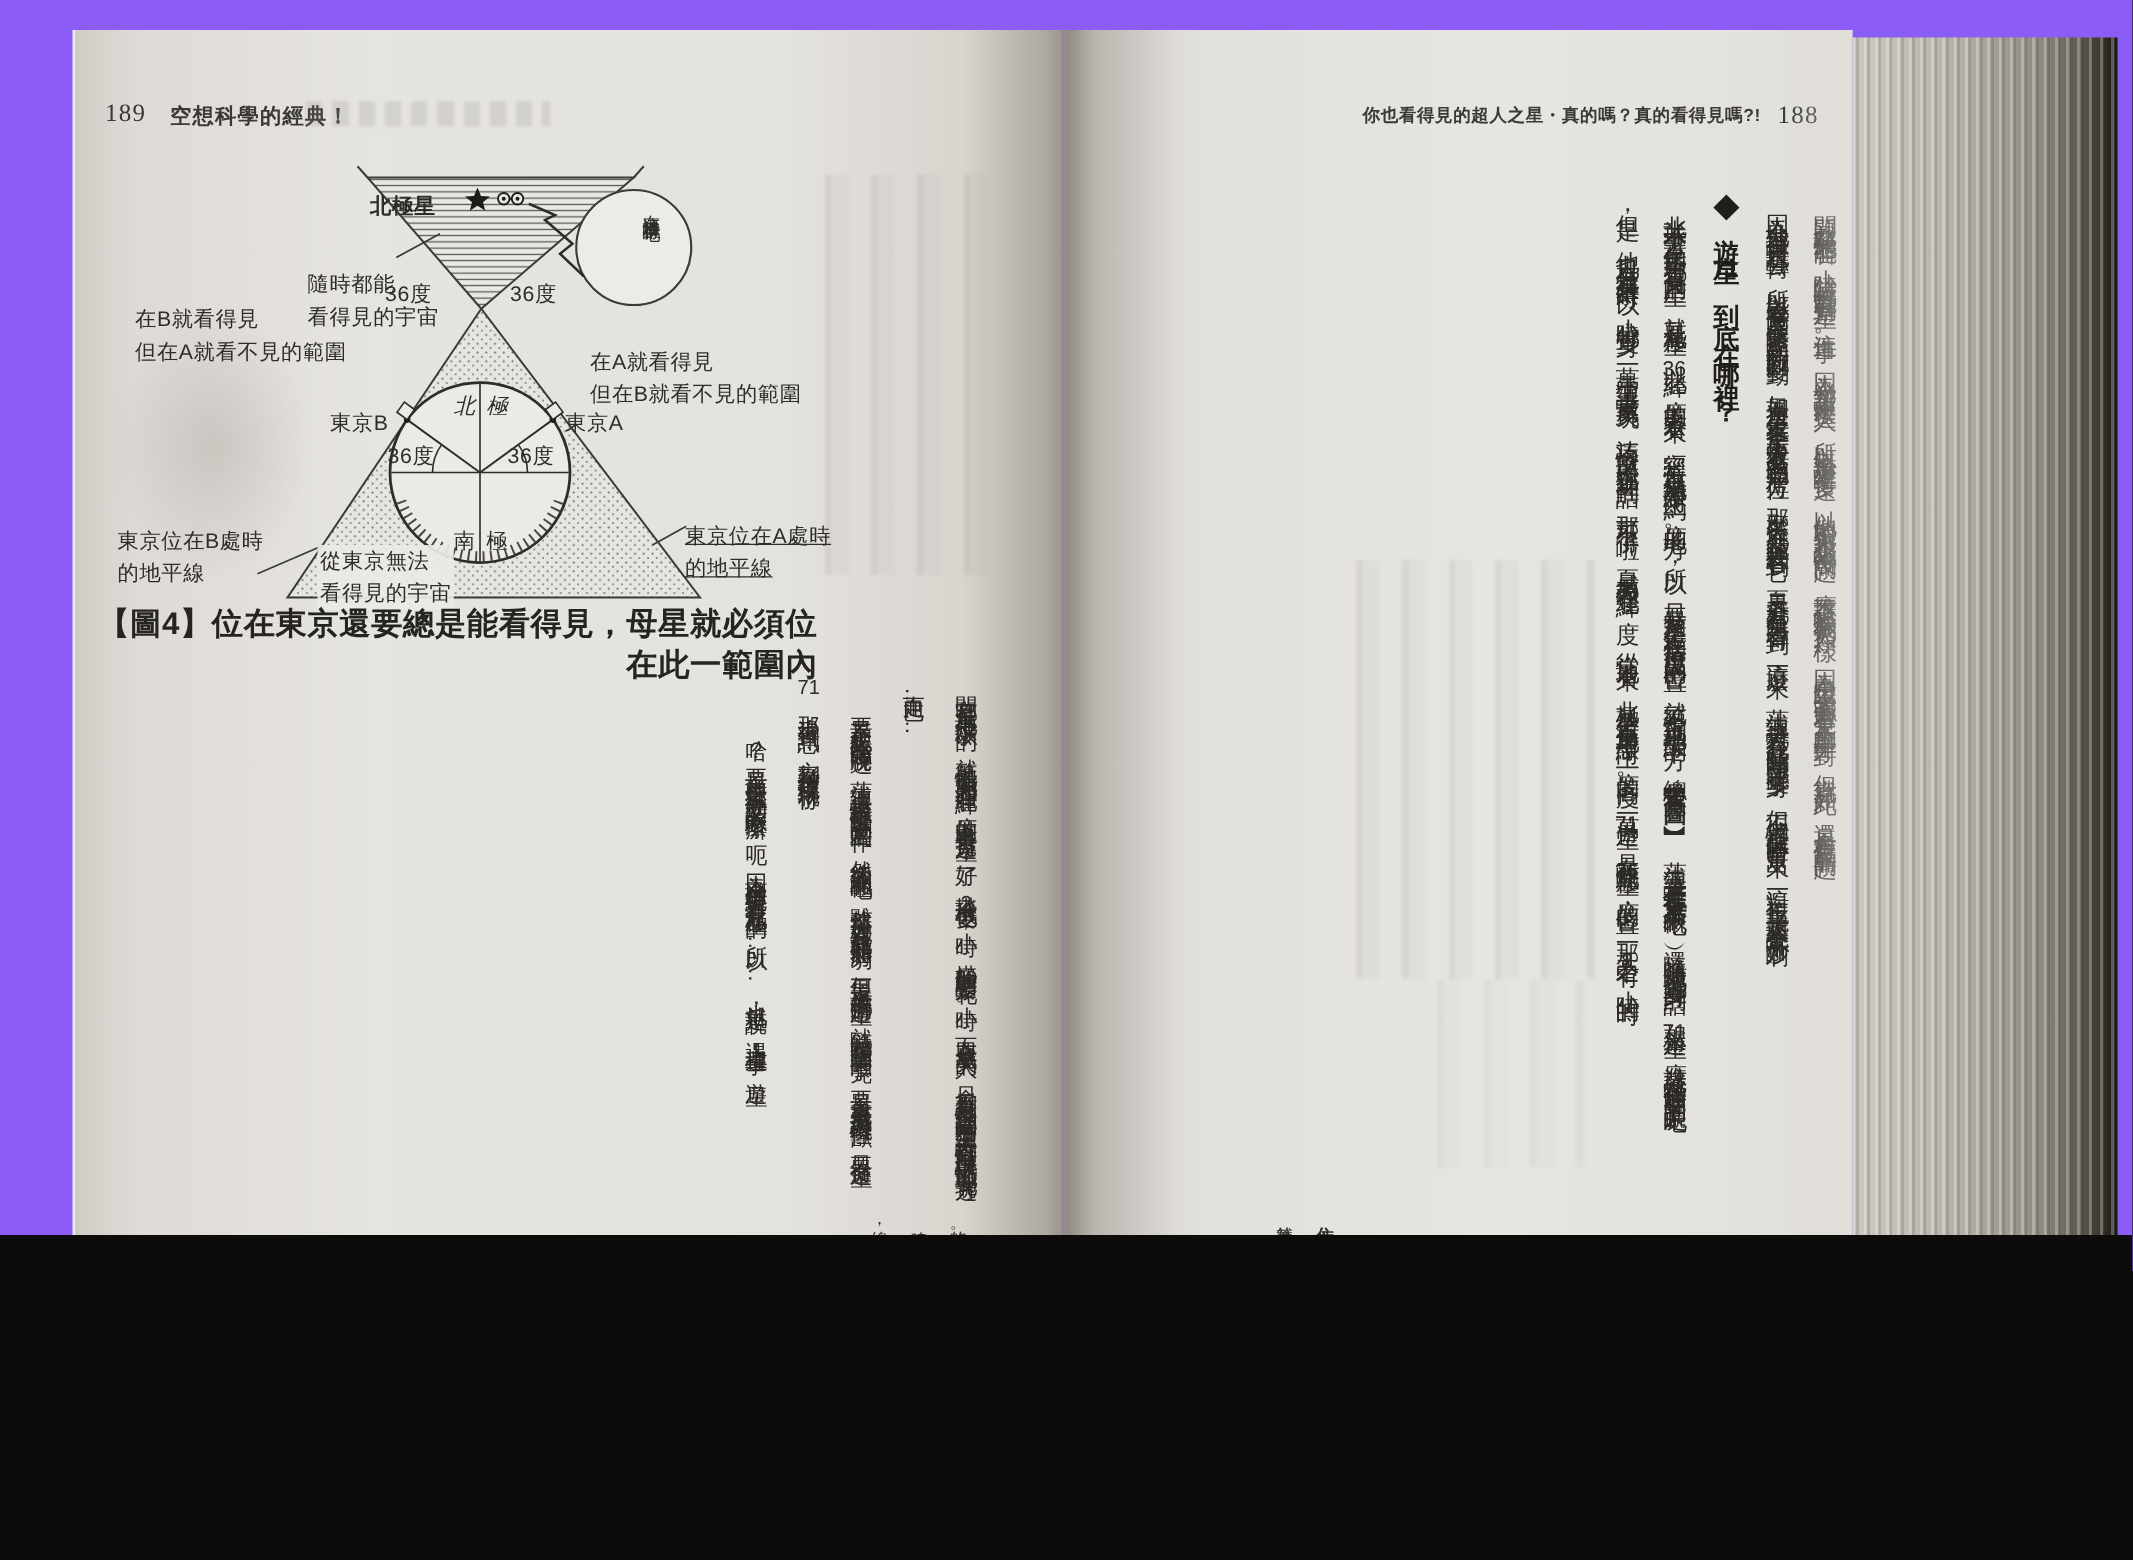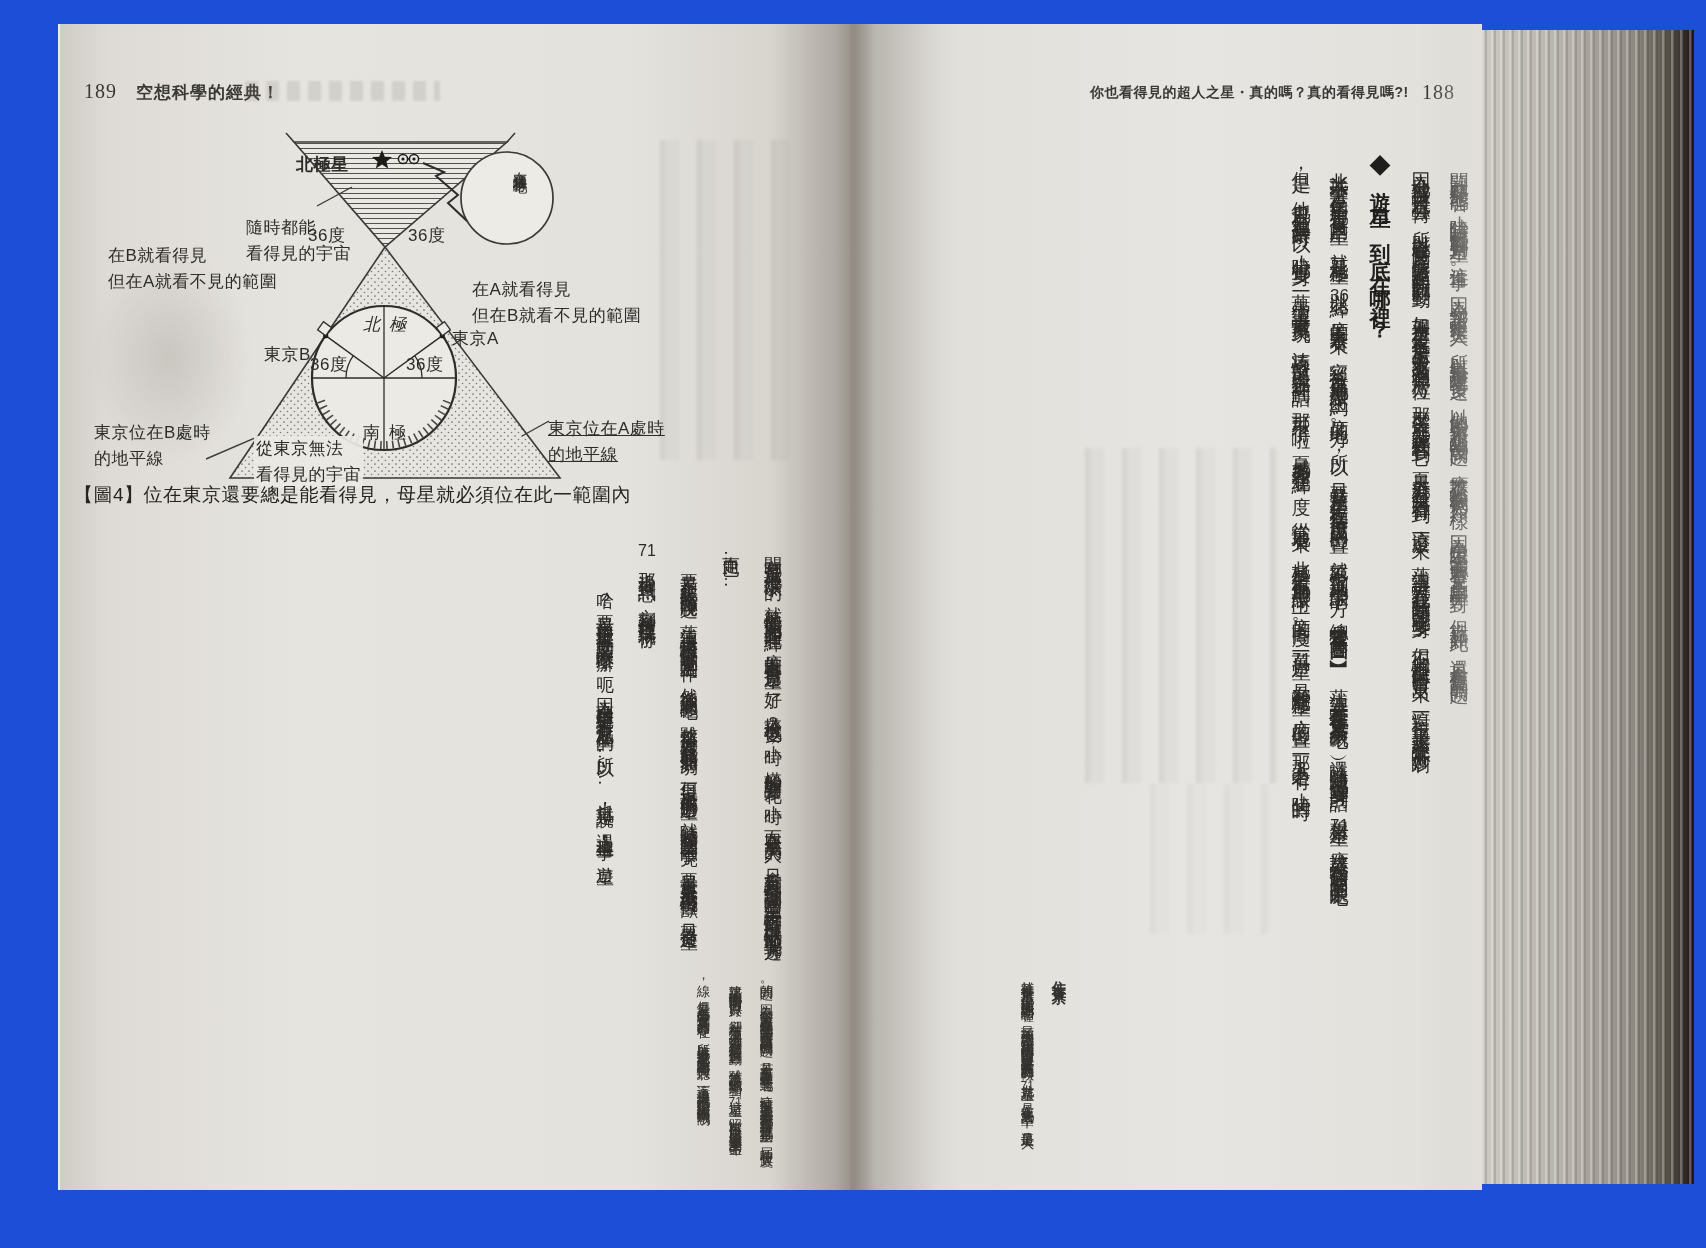--- a/index.html
+++ b/index.html
@@ -1,18 +1,18 @@
 <!DOCTYPE html>
 <html><head>
 <meta charset="utf-8">
 <style>
   * { margin:0; padding:0; box-sizing:border-box; }
   html,body { background:#0e0c0a; }
   body { font-family:"Liberation Sans", sans-serif; }
-  .scene { position:relative; width:1706px; height:1248px; background:#1d4ed8; overflow:hidden; }
+  .scene { position:relative; width:1706px; height:988px; background:#8b5cf6; overflow:hidden; }
 
   
   .page { position:absolute; top:24px; height:1166px; }
   .page-left {
     left:58px; width:792px;
     background:linear-gradient(90deg,#cfccc6 0%,#dedbd6 6%,#e6e4df 30%,#e4e2dd 72%,#d8d5cf 90%,#bdb9b2 100%);
     border-left:2px solid #efede9;
   }
   .page-right {
     left:850px; width:632px;
@@ -50,21 +50,21 @@
   .sb-head { font-weight:700; font-size:14.5px; letter-spacing:2.5px; }
   .sb-body { text-indent:0; }
 
   
   .figure { position:absolute; left:26px; top:102px; width:580px; height:366px; }
   .figure svg { position:absolute; left:0; top:0; }
   .fig-label { position:absolute; font-size:17px; color:#2e2c29; white-space:pre-line; line-height:26px; letter-spacing:.5px; }
   .bubble-text { position:absolute; writing-mode:vertical-rl; text-orientation:mixed; font-size:14.5px; line-height:25px; letter-spacing:1.5px; color:#2e2c29; }
   .pole { letter-spacing:9px; }
   .bgpaper { background:rgba(235,233,228,.93); padding:0 2px; }
-  .caption { position:absolute; left:14px; top:458px; width:580px; font-size:19px; font-weight:400; color:#26241f; letter-spacing:.5px; }
+  .caption { position:absolute; left:14px; top:458px; width:580px; font-size:25px; font-weight:700; color:#26241f; letter-spacing:.5px;text-align:right; }
 
   
   .ghost { position:absolute; pointer-events:none; }
   .ghost-h { background:repeating-linear-gradient(90deg, rgba(128,124,117,.18) 0 13px, transparent 13px 21px); filter:blur(1.2px); }
   .ghost-v { background:repeating-linear-gradient(90deg, rgba(110,108,103,.12) 0 5px, rgba(110,108,103,.05) 5px 19px, transparent 19px 37px); filter:blur(1.4px); }
   .ghost-blob { background:radial-gradient(ellipse at 50% 50%, rgba(120,115,107,.22), transparent 70%); filter:blur(3px); }
 </style>
 </head>
 <body>
 
@@ -128,21 +128,21 @@
       <div class="bubble-text" style="left:392px; top:34px; width:54px; height:82px;">在這邊就行了吧？</div>
       <div class="fig-label" style="left:160px; top:54px;margin-top:35px;">隨時都能
 看得見的宇宙</div>
       <div class="fig-label" style="left:222px; top:97px;">36度</div>
       <div class="fig-label" style="left:322px; top:97px;">36度</div>
       <div class="fig-label" style="left:22px; top:117px;">在B就看得見
 但在A就看不見的範圍</div>
       <div class="fig-label" style="left:386px; top:124px;margin-top:27px;">在A就看得見
 但在B就看不見的範圍</div>
       <div class="fig-label pole" style="left:277px; top:186px;font-style:italic;">北極</div>
-      <div class="fig-label" style="left:178px; top:216px;">東京B</div>
+      <div class="fig-label" style="left:178px; top:200px;">東京B</div>
       <div class="fig-label" style="left:366px; top:200px;">東京A</div>
       <div class="fig-label" style="left:224px; top:226px;">36度</div>
       <div class="fig-label" style="left:320px; top:226px;">36度</div>
       <div class="fig-label pole" style="left:277px; top:294px;">南極</div>
       <div class="fig-label bgpaper" style="left:168px; top:310px;">從東京無法
 看得見的宇宙</div>
       <div class="fig-label" style="left:8px; top:294px;">東京位在B處時
 的地平線</div>
       <div class="fig-label" style="left:462px; top:290px;text-decoration:underline;">東京位在A處時
 的地平線</div>

